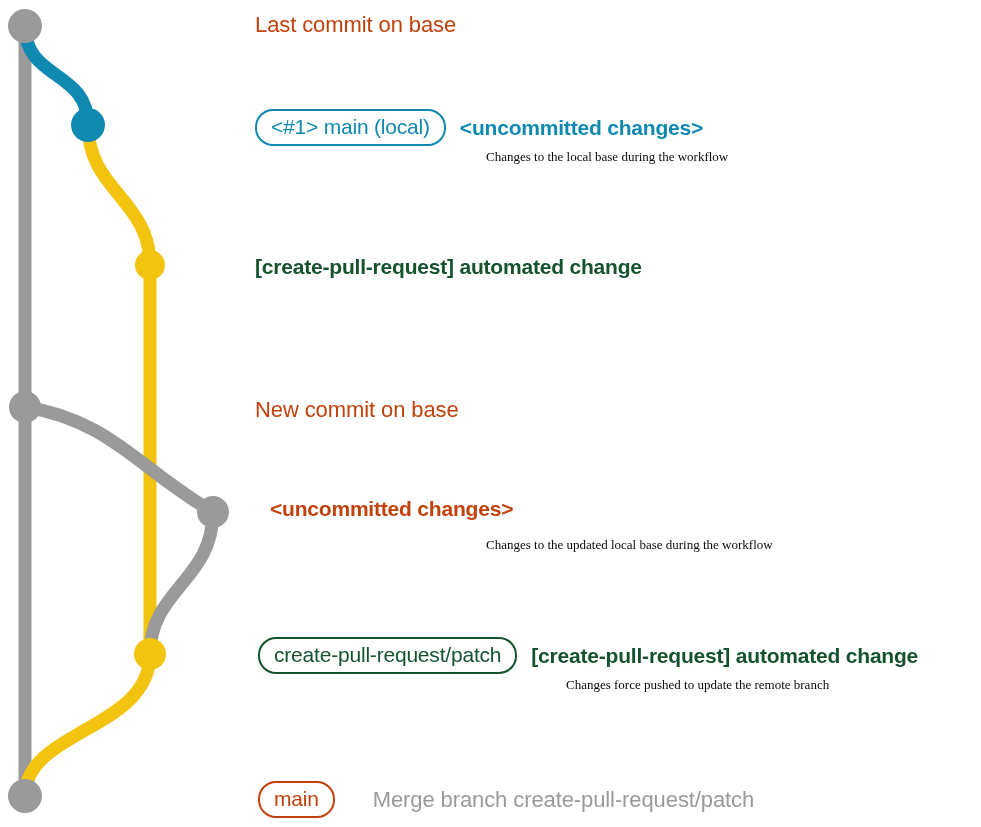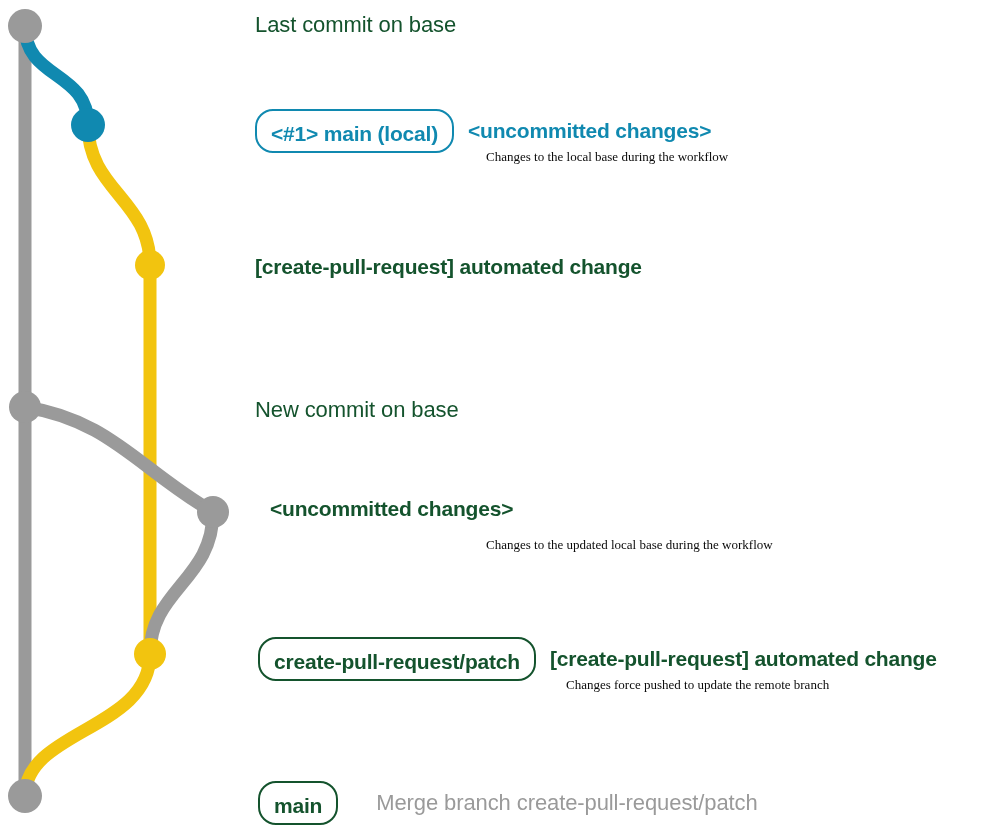--- a/index.html
+++ b/index.html
@@ -30,23 +30,23 @@
   .row {
     position: absolute;
     display: flex;
     align-items: center;
     white-space: nowrap;
   }
   .badge {
     display: inline-block;
     border: 2px solid currentColor;
     border-radius: 18px;
-    padding: 12px 14px 6px 14px;
+    padding: 5px 14px 6px 14px;
     font-size: 21px;
-    font-weight: bold;
+    font-weight: normal;
     line-height: 22px;
     letter-spacing: -0.2px;
     box-sizing: border-box;
   }
   .commit-msg {
     font-size: 21px;
     font-weight: bold;
     line-height: 24px;
     letter-spacing: -0.2px;
     margin-left: 14px;
@@ -60,21 +60,21 @@
   .desc {
     position: absolute;
     font-family: "Liberation Serif", serif;
     font-size: 13px;
     line-height: 22px;
     color: #0a0a0a;
     white-space: nowrap;
   }
   .c-blue   { color: #1089b0; }
   .c-yellow { color: #14532d; }
-  .c-gray   { color: #14532d; }
+  .c-gray   { color: #c2410c; }
   .merge-msg {
     font-size: 22px;
     font-weight: normal;
     letter-spacing: -0.1px;
     margin-left: 14px;
     color: #9a9a9a;
   }
 </style>
 </head>
 <body>

